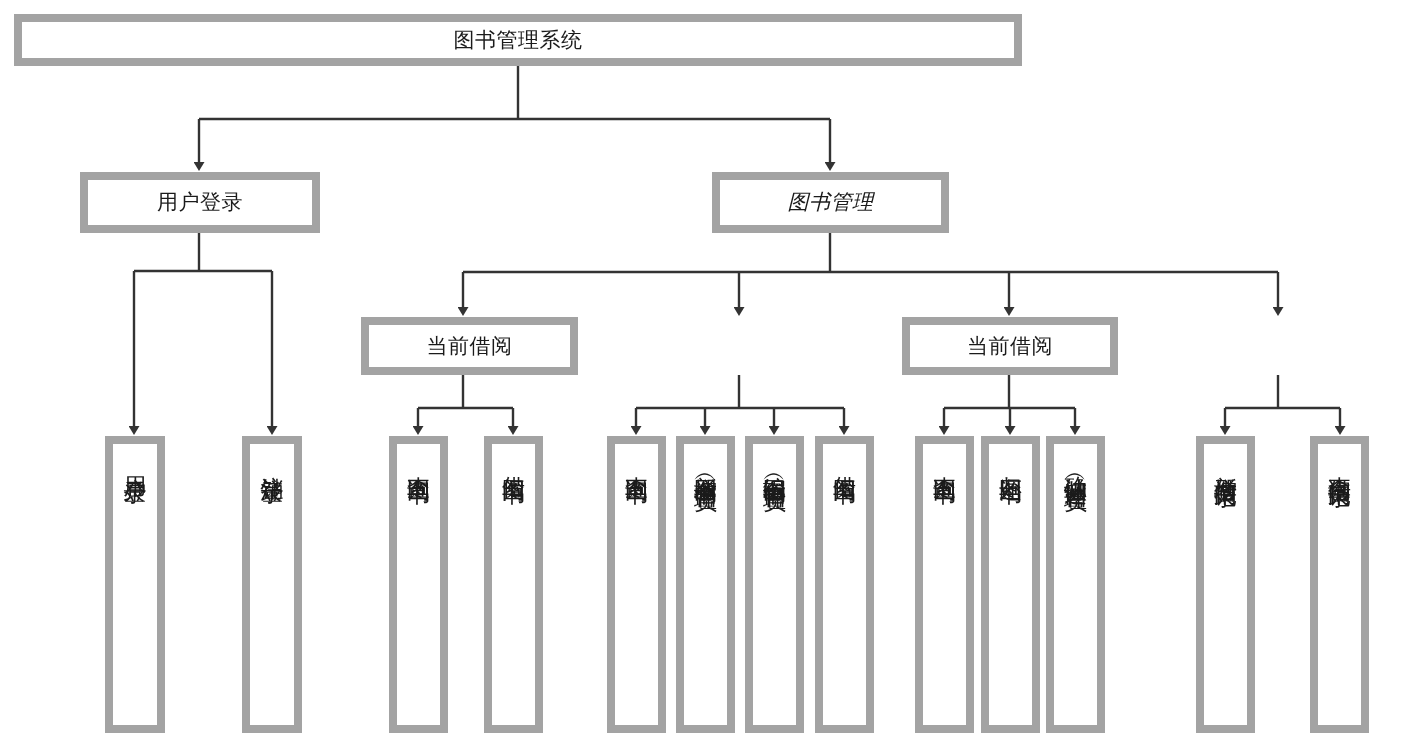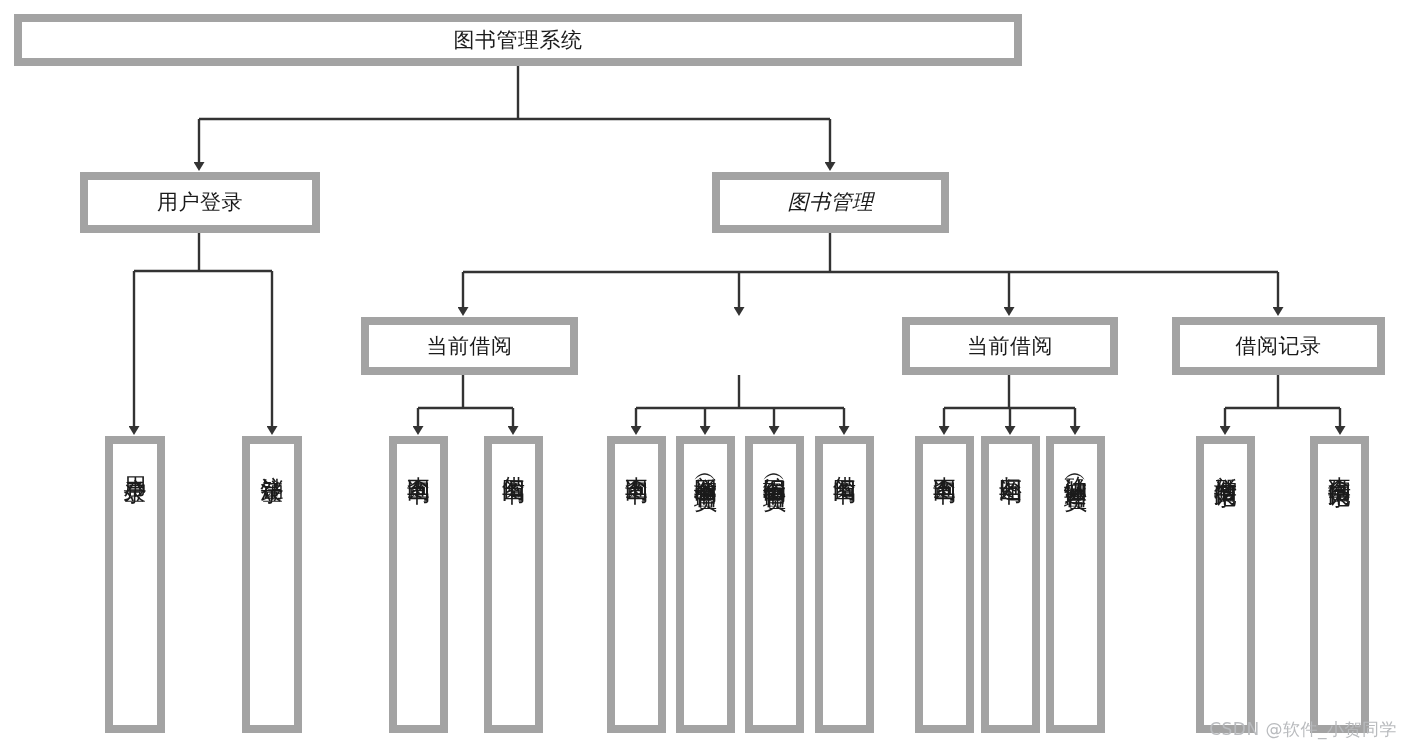--- a/index.html
+++ b/index.html
@@ -137,23 +137,20 @@
 
   <div class="node horizontal" style="left:361px; top:317px; width:217px; height:58px;">
     <span class="node-label">当前借阅</span>
   </div>
 
 
   <div class="node horizontal" style="left:902px; top:317px; width:216px; height:58px;">
     <span class="node-label">当前借阅</span>
   </div>
 
-  <div class="node horizontal" style="left:1172px; top:317px; width:213px; height:58px;">
-    <span class="node-label">借阅记录</span>
-  </div>
 
   <div class="node vertical" style="left:105px; top:436px; width:60px; height:297px;">
     <span class="node-label">用户登录</span>
   </div>
   <div class="node vertical" style="left:242px; top:436px; width:60px; height:297px;">
     <span class="node-label">注销登录</span>
   </div>
 
   <div class="node vertical" style="left:389px; top:436px; width:59px; height:297px;">
     <span class="node-label">查询图书</span>
@@ -185,15 +182,14 @@
     <span class="node-label">确认归还（管理员）</span>
   </div>
 
   <div class="node vertical" style="left:1196px; top:436px; width:59px; height:297px;">
     <span class="node-label">新增借阅记录</span>
   </div>
   <div class="node vertical" style="left:1310px; top:436px; width:59px; height:297px;">
     <span class="node-label">查询借阅记录</span>
   </div>
 
-  <div id="watermark">CSDN @软件_小贺同学</div>
 
 </div>
 
 </body></html>

